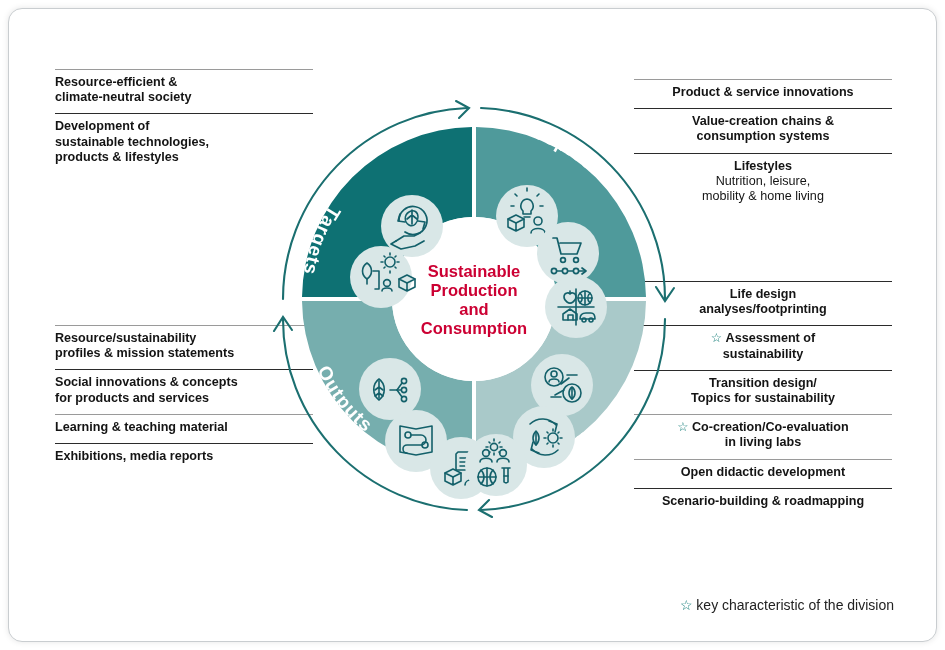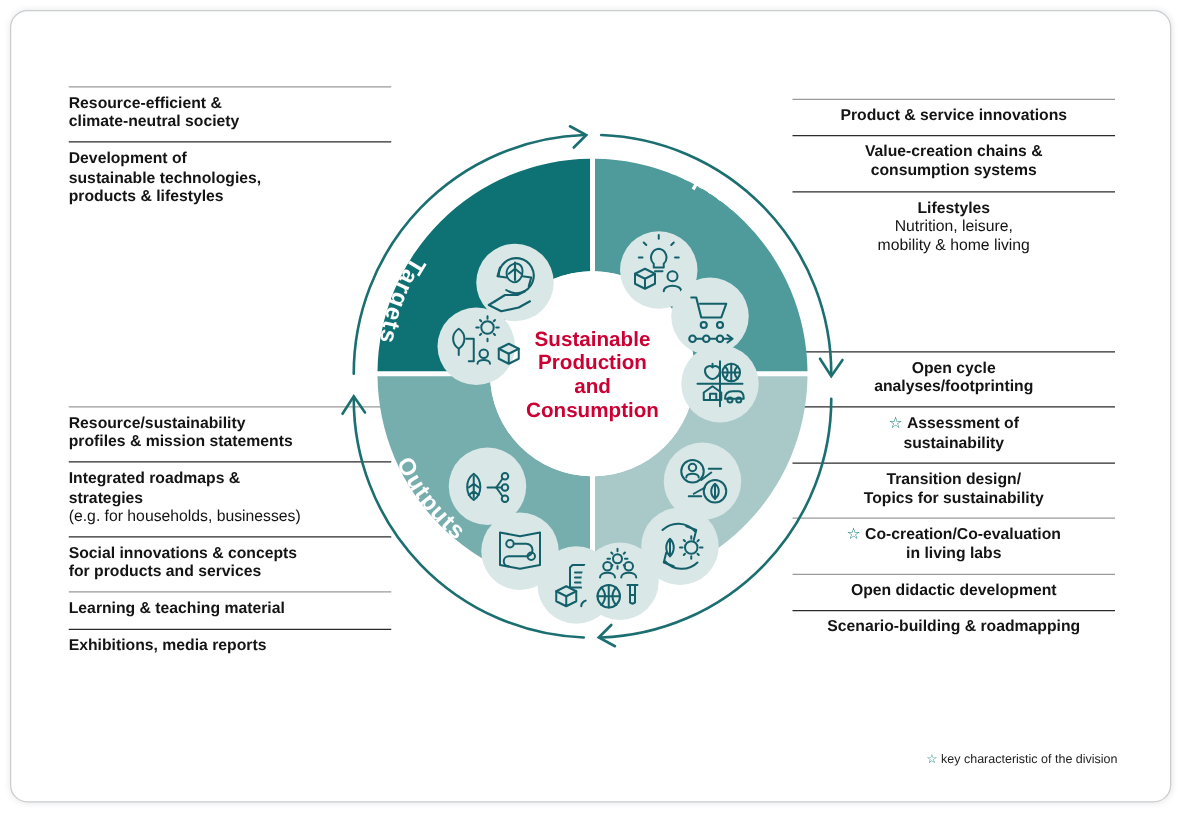--- a/index.html
+++ b/index.html
@@ -43,21 +43,21 @@
     color:#0e7a75; font-weight:normal;
     font-size:12.6px; letter-spacing:0;
   }
 
   
   #wheel { position:absolute; left:215px; top:40px; width:500px; height:520px; }
 
   
   #footnote {
     position:absolute; right:42px; bottom:28px;
-    font-size:10px; color:#222;
+    font-size:14px; color:#222;
     font-family:"Liberation Sans", sans-serif;
     white-space:nowrap;
   }
   #footnote .st { color:#0e7a75; }
 </style>
 </head>
 <body>
 
 <div id="frame">
 
@@ -76,26 +76,20 @@
     </div>
 
   <div class="col left" id="left-bottom" style="left:46px; top:316px; width:258px;">
       <div class="entry">
         <div class="rule light"></div>
         <div class="txt">Resource/sustainability
 profiles &amp; mission statements</div>
       </div>
       <div class="entry">
         <div class="rule"></div>
-        <div class="txt">Integrated roadmaps &amp;
-strategies<span class="reg">
-(e.g. for households, businesses)</span></div>
-      </div>
-      <div class="entry">
-        <div class="rule"></div>
         <div class="txt">Social innovations &amp; concepts
 for products and services</div>
       </div>
       <div class="entry">
         <div class="rule light"></div>
         <div class="txt">Learning &amp; teaching material</div>
       </div>
       <div class="entry">
         <div class="rule"></div>
         <div class="txt">Exhibitions, media reports</div>
@@ -116,21 +110,21 @@
         <div class="rule"></div>
         <div class="txt">Lifestyles<span class="reg">
 Nutrition, leisure,
 mobility &amp; home living</span></div>
       </div>
     </div>
 
   <div class="col right" id="right-bottom" style="left:625px; top:272px; width:258px;">
       <div class="entry">
         <div class="rule"></div>
-        <div class="txt">Open cycle
+        <div class="txt">Life design
 analyses/footprinting</div>
       </div>
       <div class="entry">
         <div class="rule"></div>
         <div class="txt"><span class="star">☆ </span>Assessment of
 sustainability</div>
       </div>
       <div class="entry">
         <div class="rule"></div>
         <div class="txt">Transition design/

